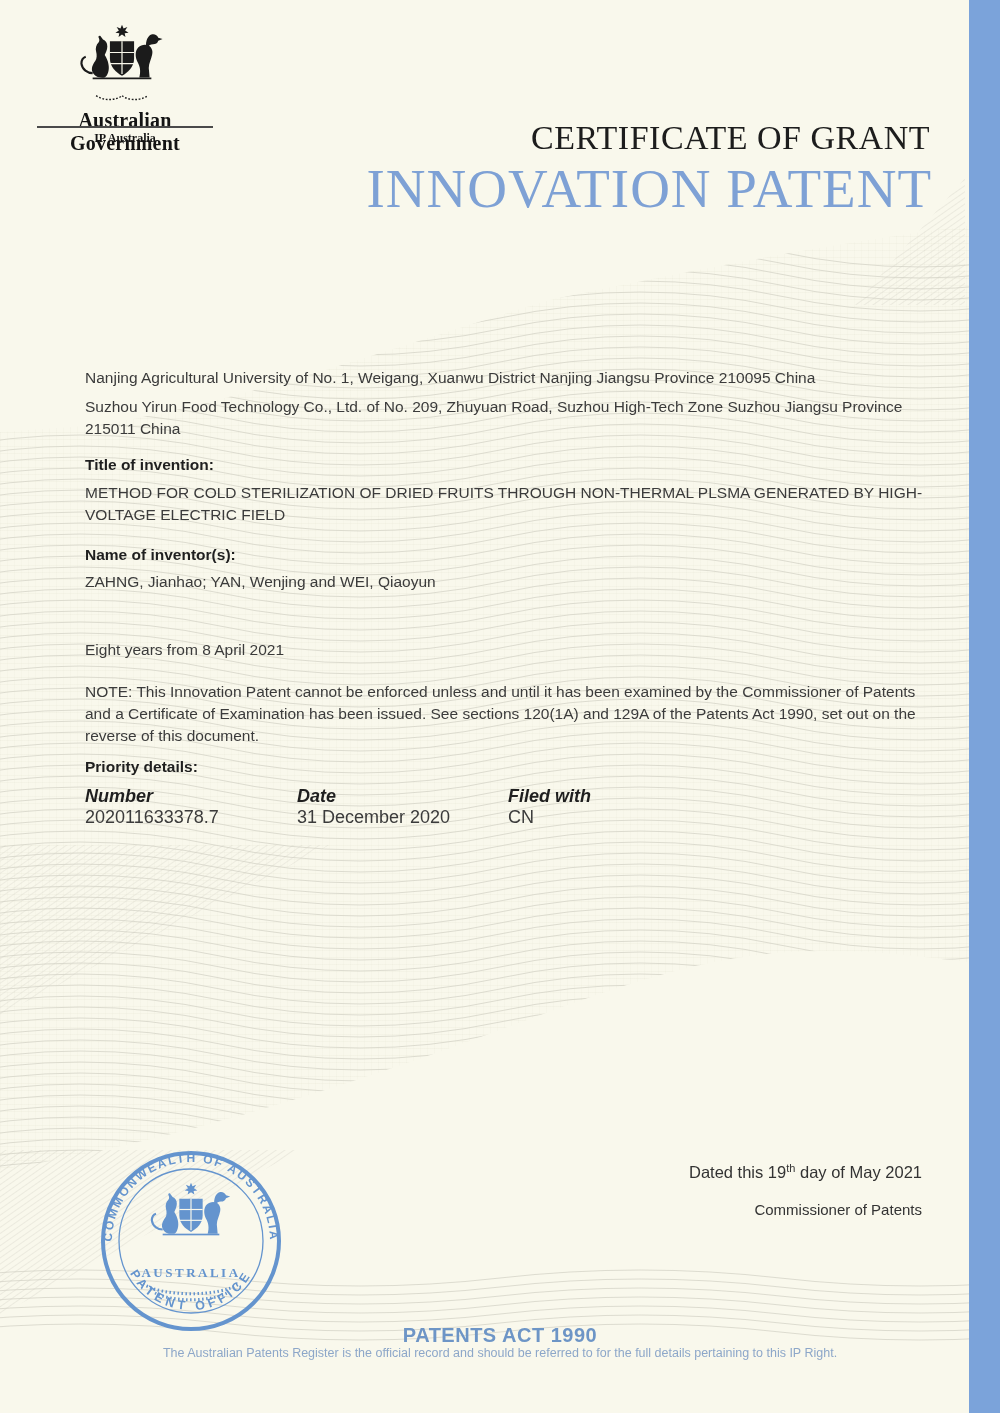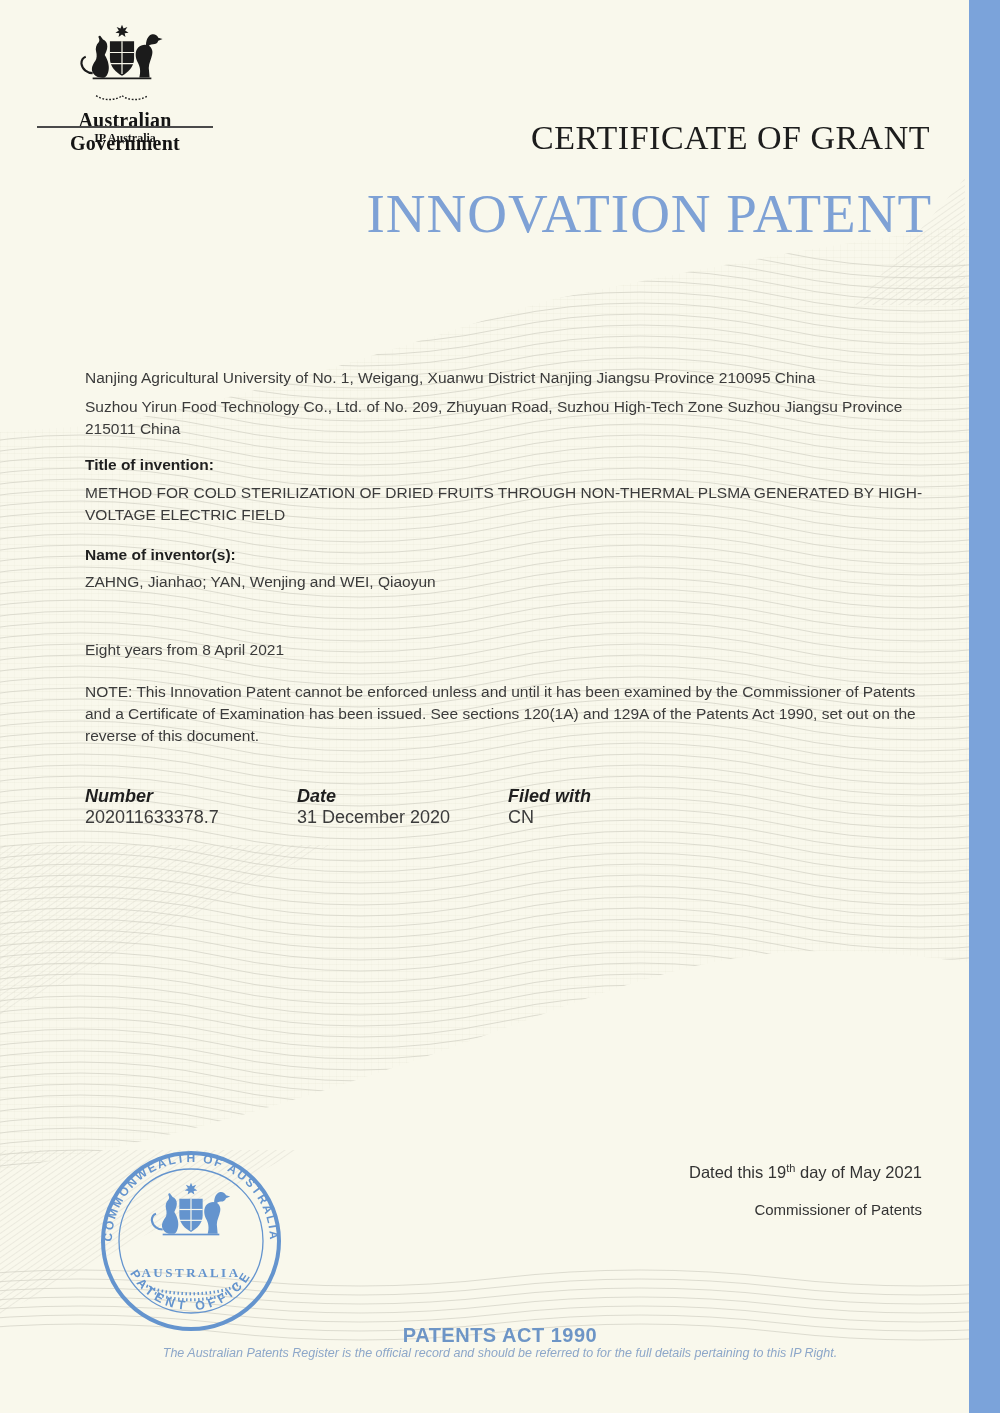--- a/index.html
+++ b/index.html
@@ -30,21 +30,21 @@
   .agency-name{position:absolute;left:34px;top:131px;width:182px;text-align:center;
     font-family:"Liberation Serif","DejaVu Serif",serif;font-weight:bold;
     font-size:12px;color:#141414;}
 
   
   .cert-title{position:absolute;right:70px;top:119px;
     font-family:"Liberation Serif","DejaVu Serif",serif;font-size:34px;
     color:#1d1d1d;letter-spacing:.5px;white-space:nowrap;}
   .patent-title{position:absolute;right:68px;top:157px;
     font-family:"Liberation Serif","DejaVu Serif",serif;font-size:55px;
-    color:#7ea1d5;letter-spacing:1px;white-space:nowrap;margin-top:25px;}
+    color:#7ea1d5;letter-spacing:1px;white-space:nowrap;}
 
   
   .blk{position:absolute;left:85px;width:848px;font-size:15.5px;line-height:22px;}
   .lbl{font-weight:bold;color:#1f1f1f;}
   .val{color:#3b3b3b;}
 
   
   .pt-cell{position:absolute;font-size:18px;line-height:21px;}
   .pt-h{font-weight:bold;font-style:italic;color:#1f1f1f;}
 
@@ -55,21 +55,21 @@
 
   
   #seal-svg{position:absolute;left:98px;top:1148px;}
   .seal-txt{font-family:"Liberation Sans","DejaVu Sans",sans-serif;font-weight:bold;fill:#6494ce;}
   .seal-aus{font-family:"Liberation Serif","DejaVu Serif",serif;font-weight:bold;fill:#6494ce;}
 
   
   .footer-act{position:absolute;left:0;top:1324px;width:1000px;text-align:center;
     font-size:20px;font-weight:bold;color:#6d95c6;letter-spacing:.5px;}
   .footer-note{position:absolute;left:0;top:1346px;width:1000px;text-align:center;
-    font-size:12.5px;color:#8da7c9;font-style:italic;}
+    font-size:12.5px;color:#8da7c9;}
 </style>
 </head>
 <body>
 
 <div class="page">
 
   <svg id="bg-svg" width="1000" height="1413" viewBox="0 0 1000 1413" aria-hidden="true">
     <defs>
       <pattern id="hatch" patternUnits="userSpaceOnUse" width="5" height="5" patternTransform="rotate(55)">
         <line x1="0" y1="0" x2="0" y2="5" stroke="#d2d1c5" stroke-width="0.9"></line>
@@ -131,20 +131,21 @@
   <div class="blk lbl" style="top:454px">Title of invention:</div>
   <div class="blk" style="top:482px">METHOD FOR COLD STERILIZATION OF DRIED FRUITS THROUGH NON-THERMAL PLSMA GENERATED BY HIGH-VOLTAGE ELECTRIC FIELD</div>
 
   <div class="blk lbl" style="top:544px">Name of inventor(s):</div>
   <div class="blk" style="top:571px">ZAHNG, Jianhao; YAN, Wenjing and WEI, Qiaoyun</div>
 
   <div class="blk" style="top:639px">Eight years from 8 April 2021</div>
 
   <div class="blk" style="top:681px">NOTE: This Innovation Patent cannot be enforced unless and until it has been examined by the Commissioner of Patents and a Certificate of Examination has been issued. See sections 120(1A) and 129A of the Patents Act 1990, set out on the reverse of this document.</div>
 
+  <div class="blk lbl" style="top:756px">Priority details:</div>
 
   <div>
     <div class="pt-cell pt-h" style="left:85px;top:786px">Number</div>
     <div class="pt-cell pt-h" style="left:297px;top:786px">Date</div>
     <div class="pt-cell pt-h" style="left:508px;top:786px">Filed with</div>
     <div class="pt-cell" style="left:85px;top:807px">202011633378.7</div>
     <div class="pt-cell" style="left:297px;top:807px">31 December 2020</div>
     <div class="pt-cell" style="left:508px;top:807px">CN</div>
   </div>
 

